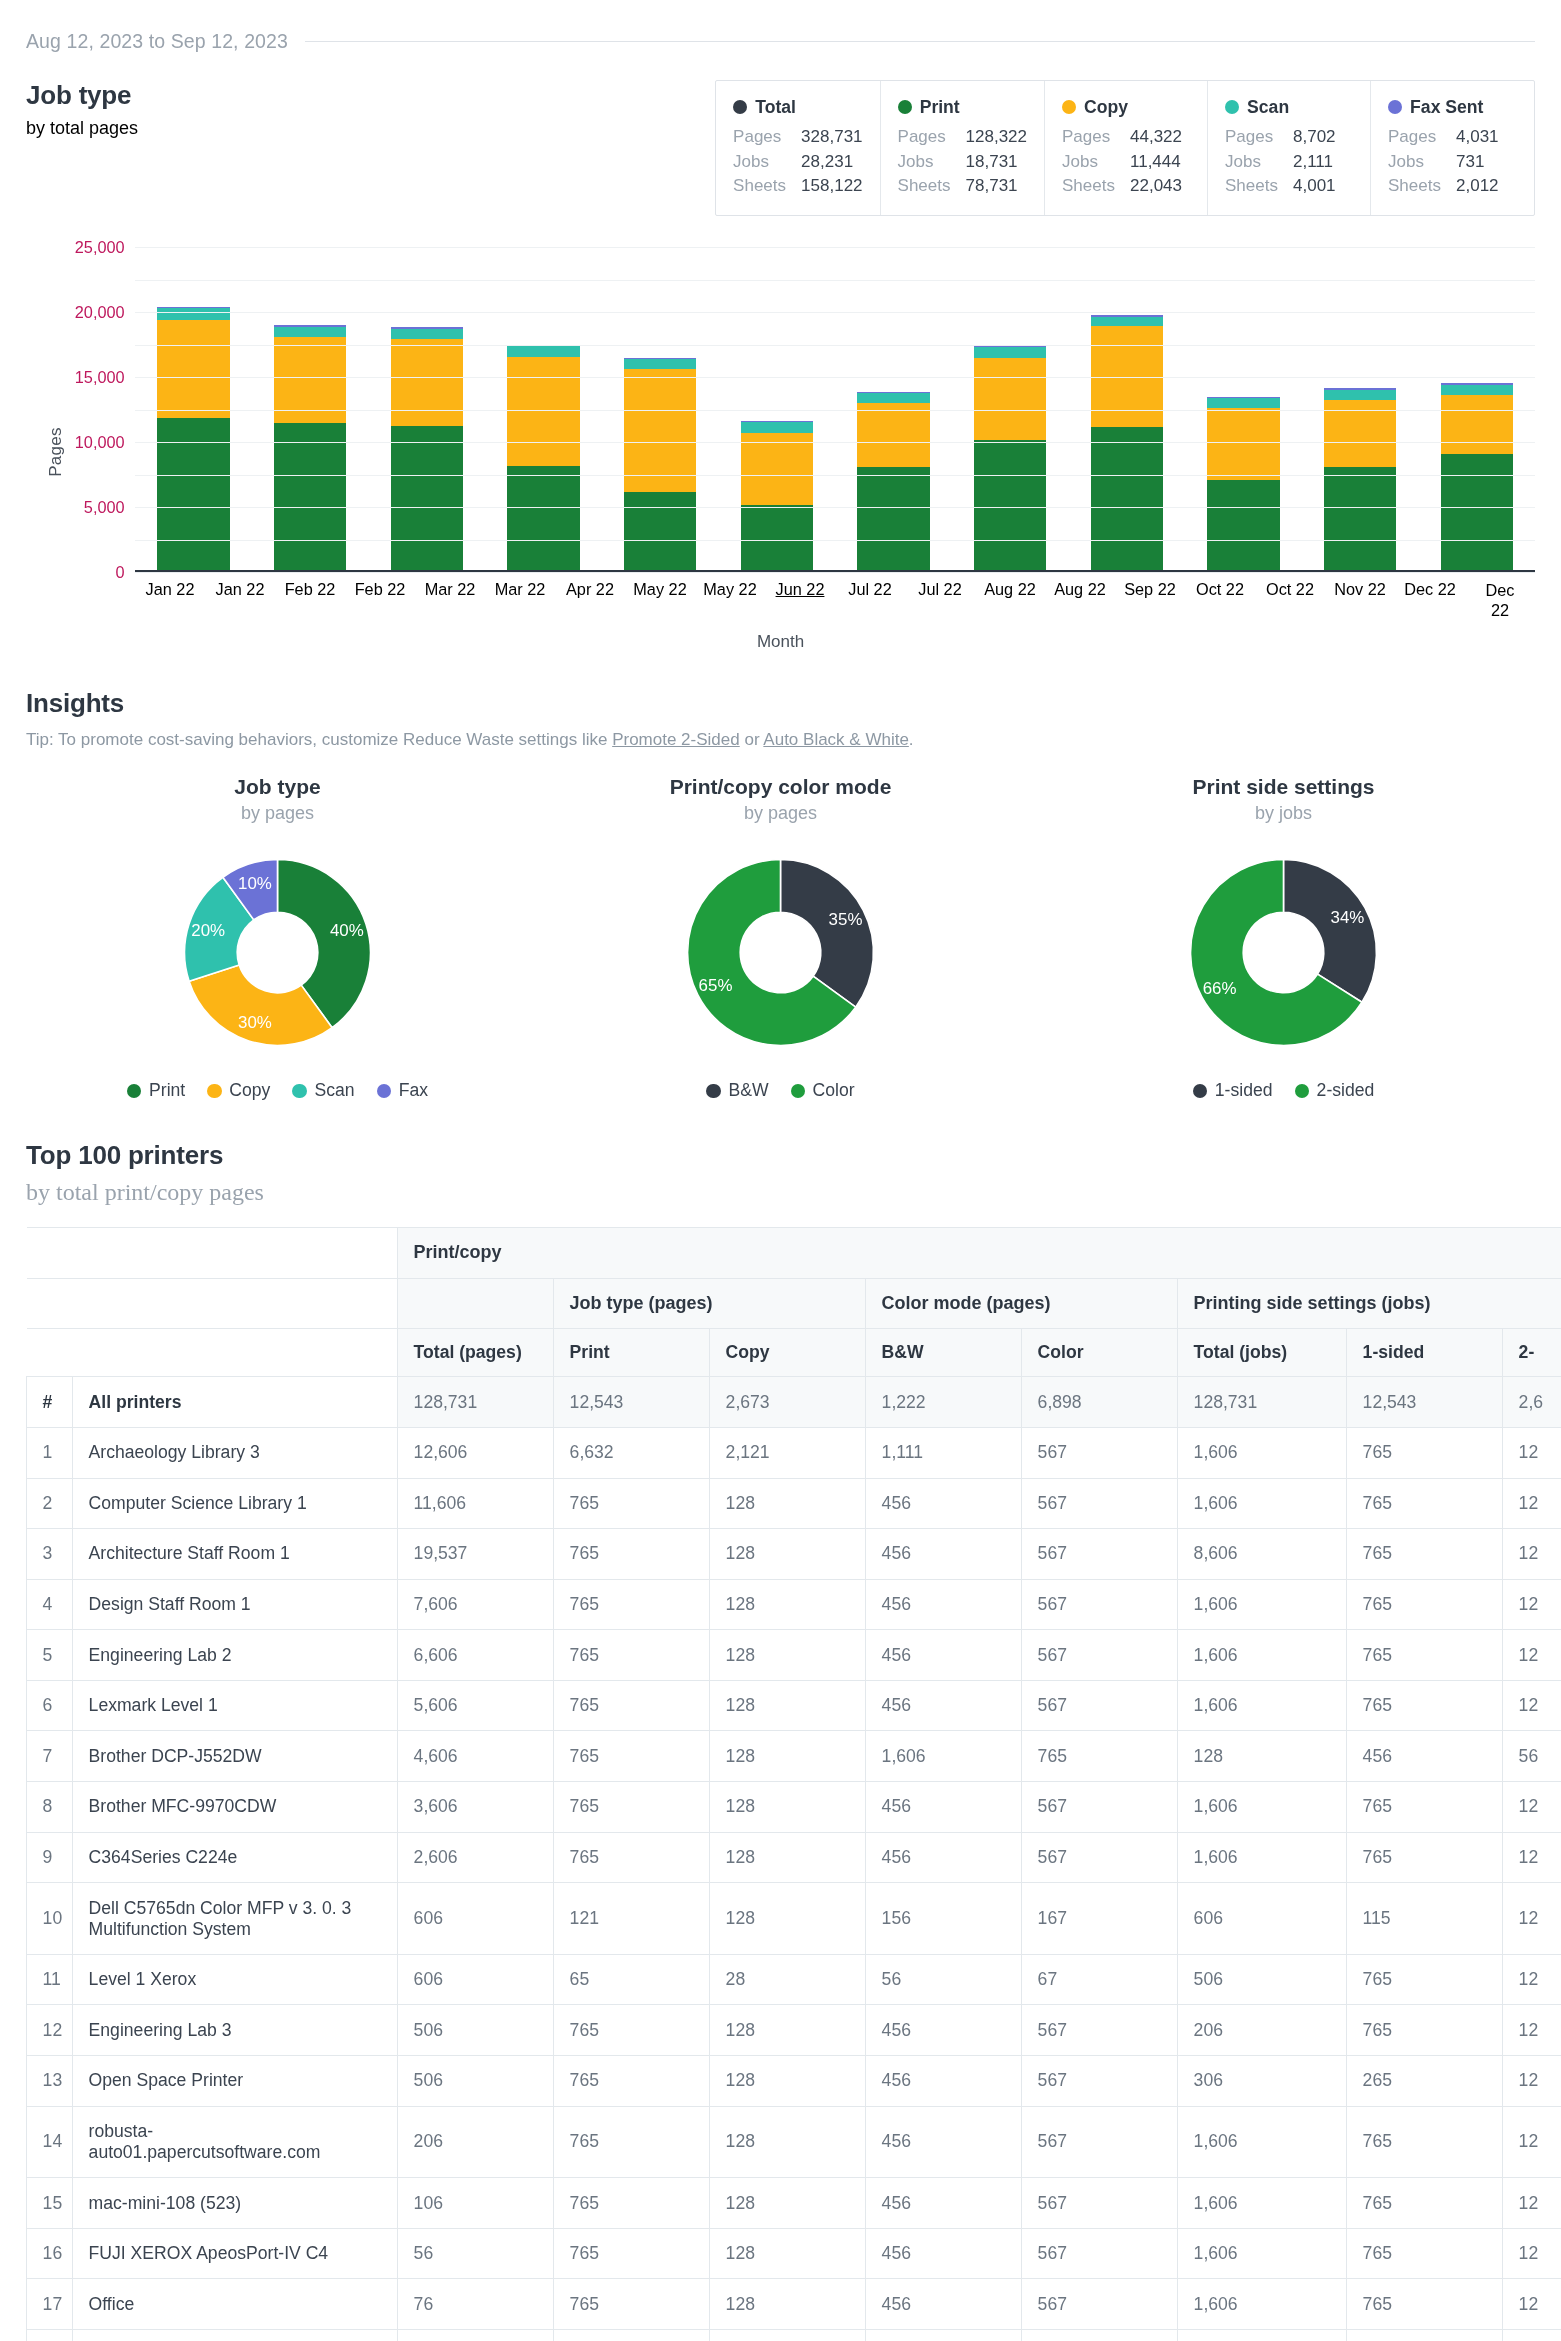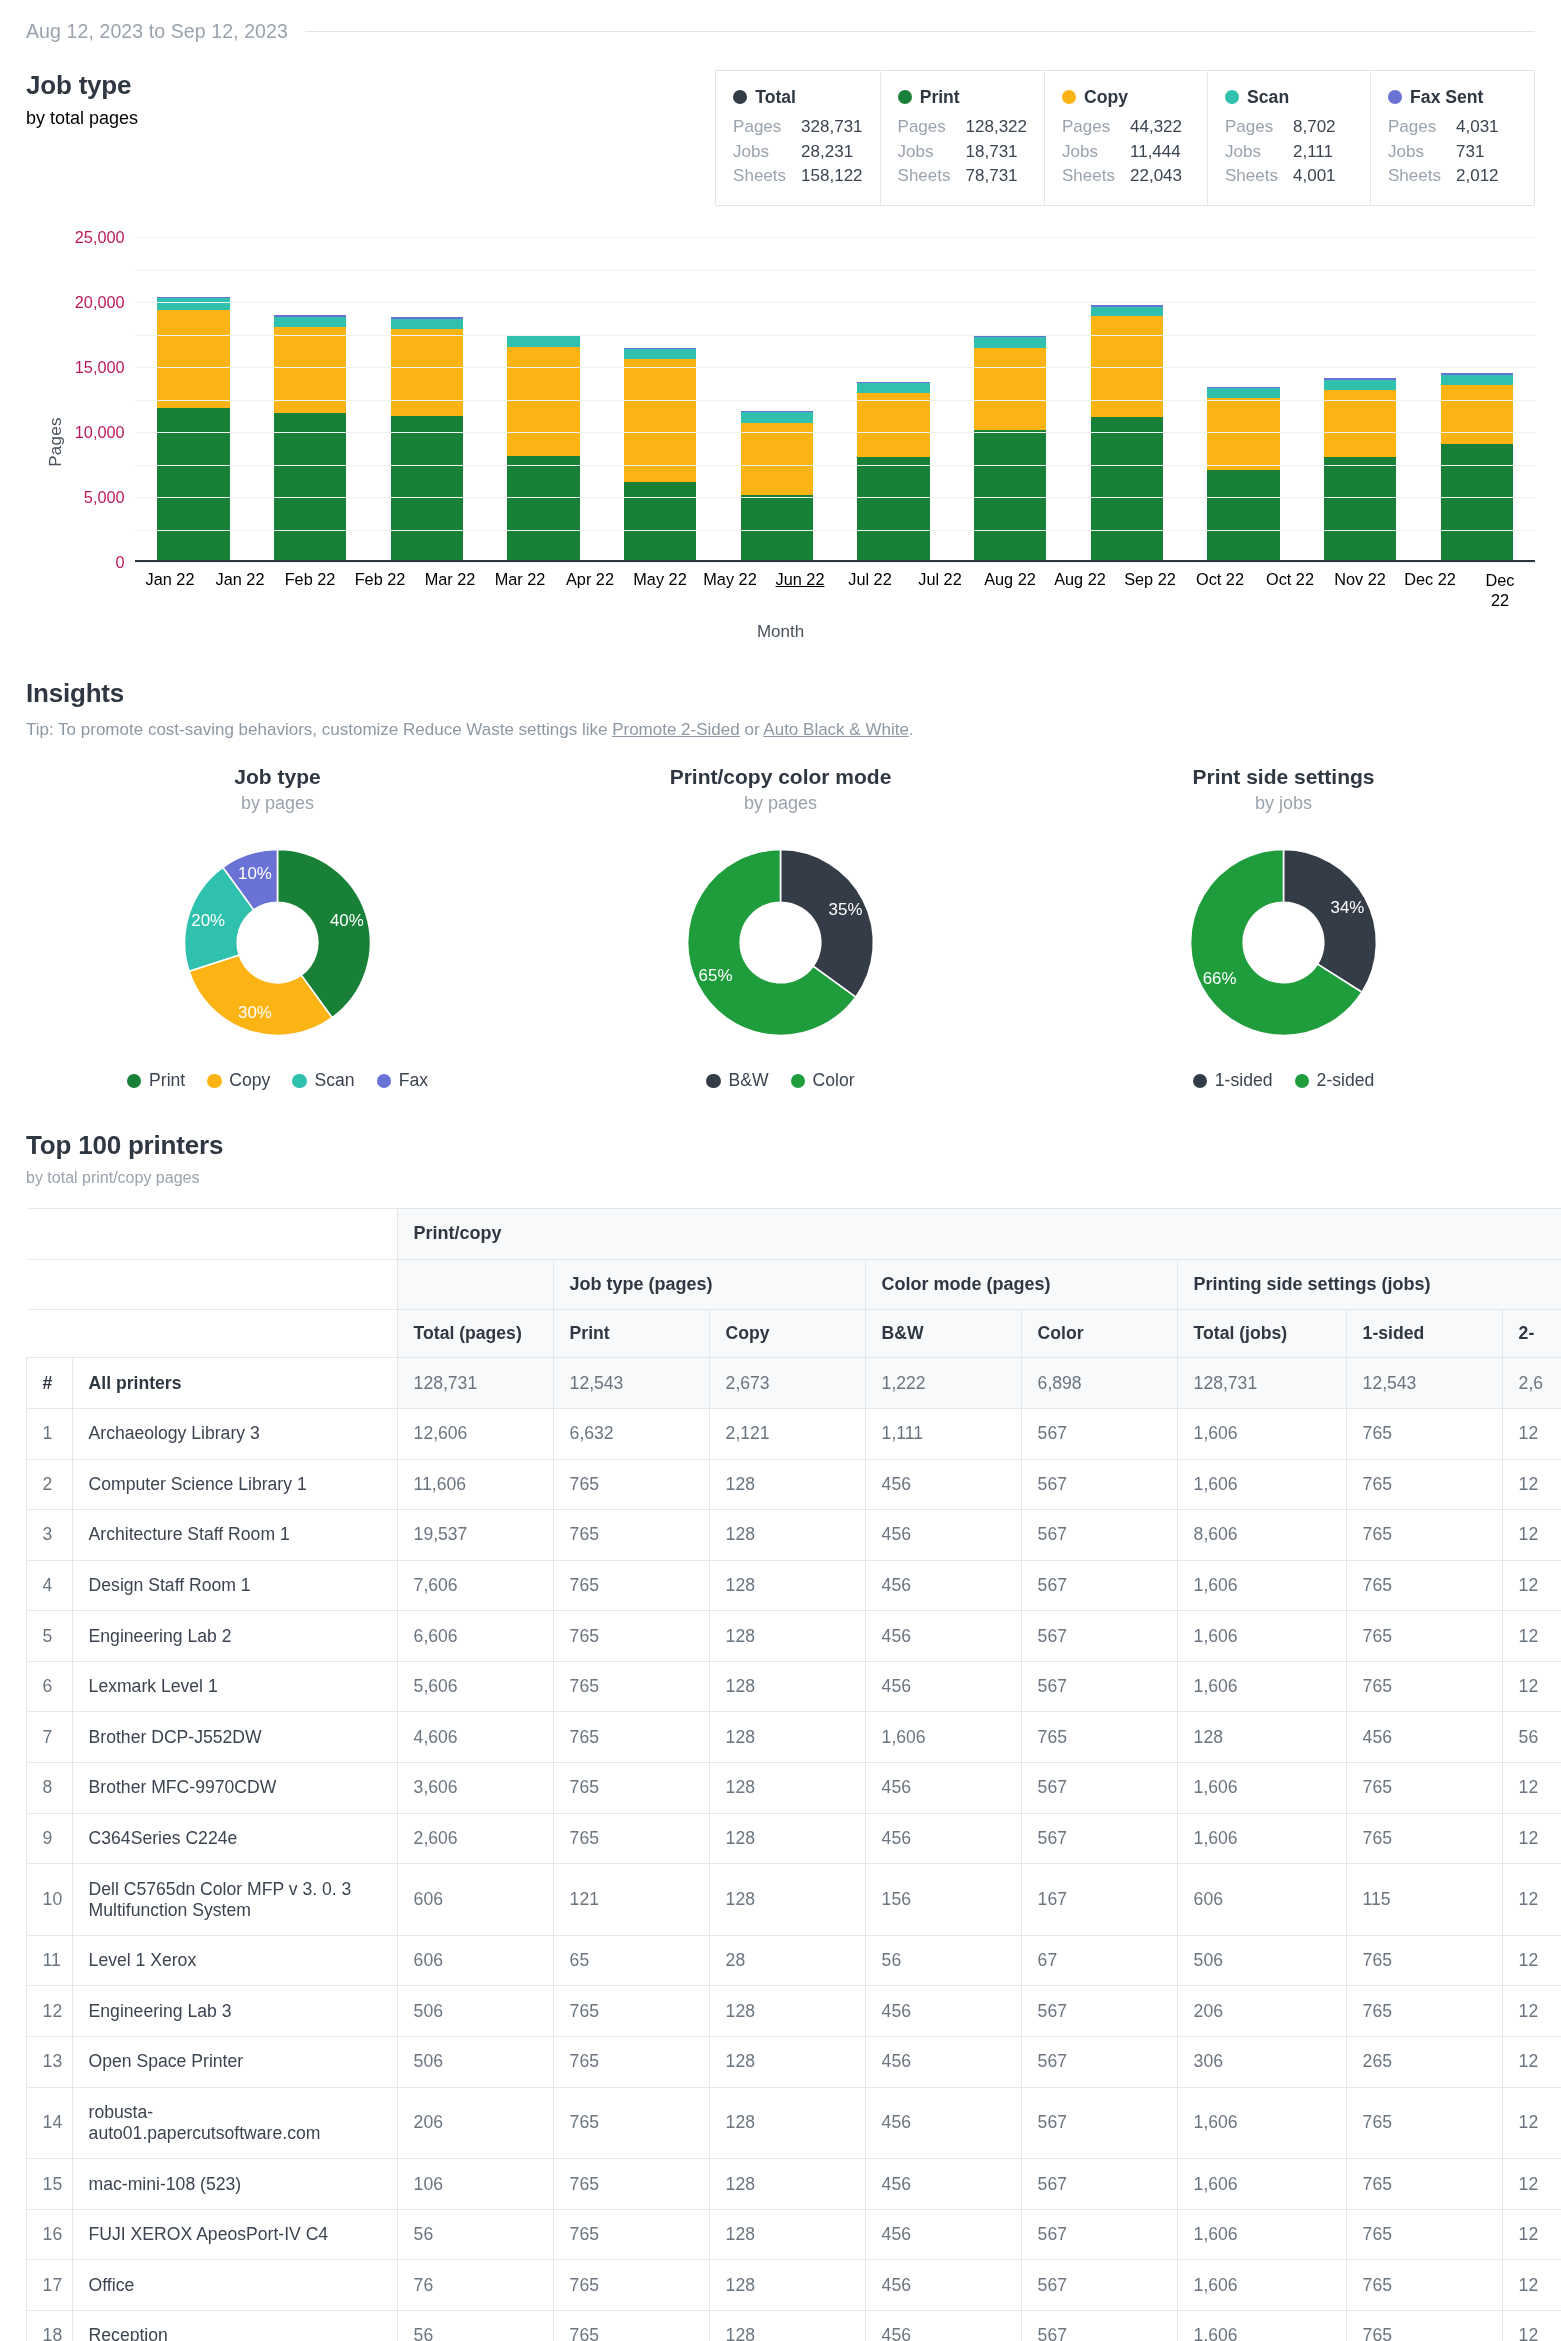--- a/index.html
+++ b/index.html
@@ -5,21 +5,21 @@
   * { box-sizing: border-box; margin:0; padding:0; }
   html,body { width:1561px; height:2342px; background:#fff; }
   body {
     font-family: "Liberation Sans", sans-serif;
     color:#3b4450;
     -webkit-font-smoothing: antialiased;
   }
   .page { width:1561px; height:2342px; position:relative; overflow:hidden; padding:0 26px; }
 
   
-  .daterow { display:flex; align-items:center; padding-top:20px; gap:17px; }
+  .daterow { display:flex; align-items:center; padding-top:30px; gap:17px; }
   .daterange { font-size:19.5px; color:#9aa3ad; white-space:nowrap; letter-spacing:0.1px; }
   .daterule { flex:1; height:0.7px; background:#dfe3e8; }
 
   
   .jtblock { display:flex; align-items:flex-start; justify-content:space-between; margin-top:27px; }
   .jttitles h2 { font-size:26px; font-weight:bold; color:#2e3742; letter-spacing:-0.2px; }
   .jttitles .sub { font-size:18px; color:#000000; margin-top:6.5px; }
 
   .statbox { display:flex; border:0.7px solid #dfe3e8; border-radius:2px; background:#fff; }
   .statcol { padding:15.6px 17px 17px 17px; border-right:0.7px solid #e4e8ec; min-width:163px; }
@@ -63,21 +63,21 @@
   .donutcell .sub { font-size:18px; color:#9aa3ad; margin-top:3.9px; }
   .donutsvg { margin-top:18px; }
   .dlegend { display:flex; gap:22px; margin-top:17px; align-items:center; }
   .dlegend .item { display:flex; align-items:center; gap:7.8px; }
   .dlegend .item span.t { font-size:17.6px; color:#3b4450; }
   .slicelabel { font-size:26px; fill:#fff; font-family:"Liberation Sans", sans-serif; font-weight:500;}
 
   
   .tablesec { margin-top:39px; }
   .tablesec h2 { font-size:26px; font-weight:bold; color:#2e3742; letter-spacing:-0.2px; }
-  .tablesec .sub { font-size:16px; color:#9aa3ad; margin-top:7.8px; }
+  .tablesec .sub { font-size:24px; color:#9aa3ad; margin-top:7.8px;font-family:Liberation Serif, serif; }
   table.printers { border-collapse:collapse; margin-top:21px; width:1518px; table-layout:fixed; }
   table.printers th, table.printers td { border:0.7px solid #e3e8ec; }
   .hdr-blank { background:#fff; border-left:none !important; }
   .grouphdr { background:#f7f9fa; font-size:18px; font-weight:bold; color:#2e3742;
               text-align:left; padding:14.3px 15.6px; height:49px; vertical-align:middle; }
   .grouphdr.empty { }
   .colhdr { background:#f7f9fa; font-size:17.6px; font-weight:bold; color:#2e3742;
             text-align:left; padding:13px 15.6px; white-space:nowrap; vertical-align:middle; }
   .allrow td { background:#f7f9fa; font-size:17.6px; padding:14.3px 15.6px; vertical-align:middle; }
   .allrow td.name { font-weight:bold; color:#2e3742; background:#fff; }

